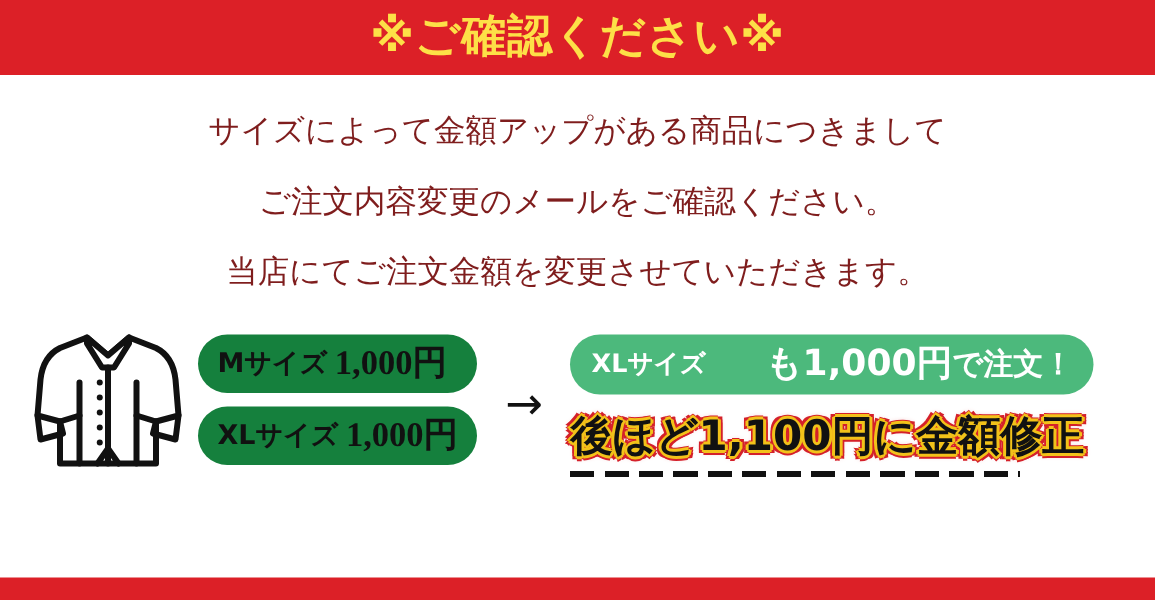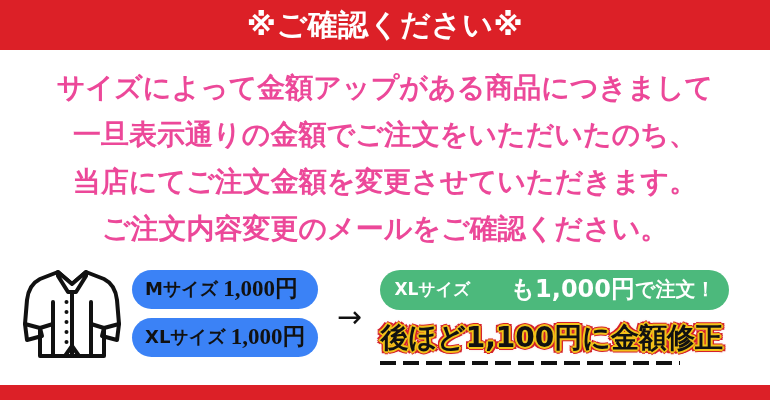--- a/index.html
+++ b/index.html
@@ -27,38 +27,38 @@
   
   .header-bar {
     height: 50px;
     background: #dc2027;
     display: flex;
     align-items: center;
     justify-content: center;
     flex: 0 0 auto;
   }
   .header-title {
-    color: #ffffff;
+    color: #fde047;
     font-size: 30px;
     font-weight: bold;
     letter-spacing: 0.5px;
     line-height: 1;
     white-space: nowrap;
   }
 
   
   .body-block {
     flex: 0 0 auto;
     padding: 14px 0 0 0;
     text-align: center;
   }
   .body-line {
-    color: #ec4899;
-    font-size: 28px;
-    font-weight: bold;
+    color: #7f1d1d;
+    font-size: 21px;
+    font-weight: normal;
     line-height: 47px;
     white-space: nowrap;
     letter-spacing: 0px;
   }
 
   
   .compare {
     flex: 1 1 auto;
     position: relative;
     display: flex;
@@ -86,21 +86,21 @@
     margin-top: 12px;
   }
   .pill {
     display: inline-flex;
     align-items: center;
     border-radius: 999px;
     white-space: nowrap;
     box-sizing: border-box;
   }
   .pill-light {
-    background: #3b82f6;
+    background: #15803d;
     color: #111111;
     padding: 3px 13px 5px 13px;
     font-size: 21px;
     font-weight: bold;
   }
   .pill-light .sz { font-size: 18px; }
   .pill-light .amt { font-size: 23px; margin-left: 5px; font-family: Liberation Serif, serif; }
   .pill-light .extra { font-size: 20px; }
 
   
@@ -180,23 +180,22 @@
 <body>
 
 <div class="banner">
 
   <div class="header-bar">
     <div class="header-title">※ご確認ください※</div>
   </div>
 
   <div class="body-block">
     <div class="body-line">サイズによって金額アップがある商品につきまして</div>
-    <div class="body-line">一旦表示通りの金額でご注文をいただいたのち、</div>
+    <div class="body-line">ご注文内容変更のメールをご確認ください。</div>
     <div class="body-line">当店にてご注文金額を変更させていただきます。</div>
-    <div class="body-line">ご注文内容変更のメールをご確認ください。</div>
   </div>
 
   <div class="compare">
 
     <div class="shirt-wrap">
       <svg class="shirt-svg" width="104" height="104" viewBox="0 0 104 104" aria-hidden="true">
         <g fill="none" stroke="#111111" stroke-width="4" stroke-linejoin="round" stroke-linecap="round">
 
           <path d="M38 10 L52 22 L66 10
                    L84 17 C92 21 96 29 97 38

